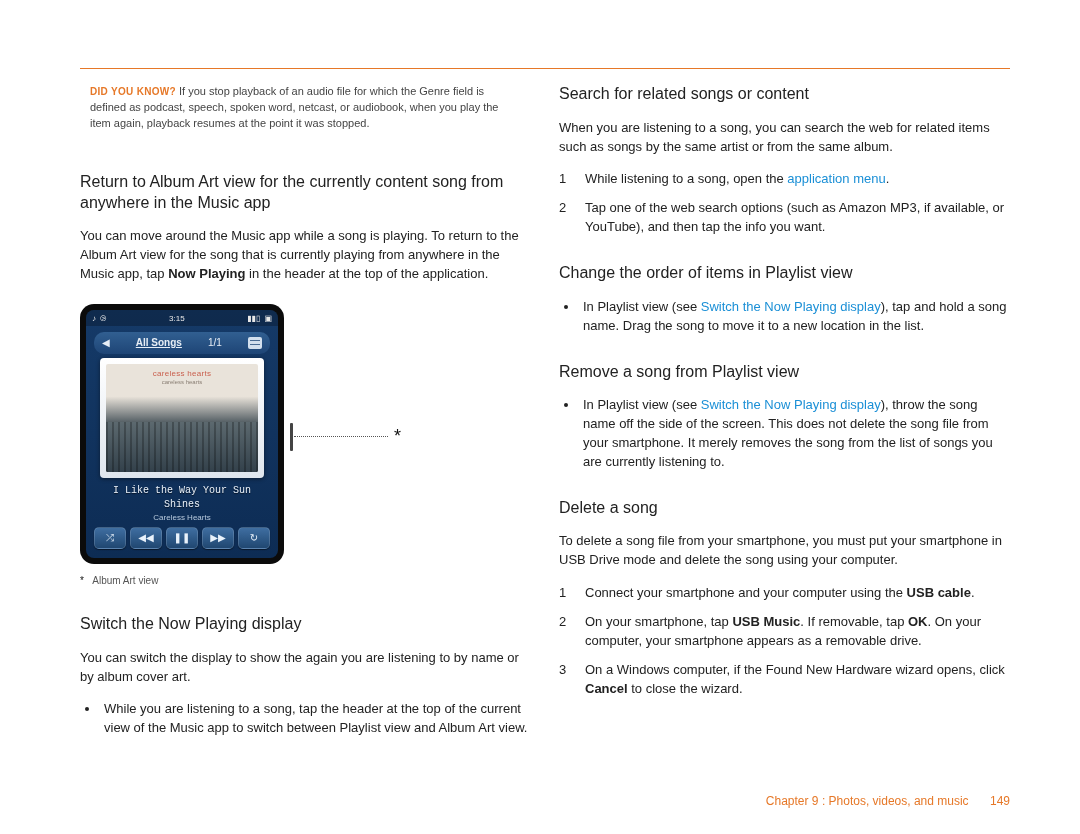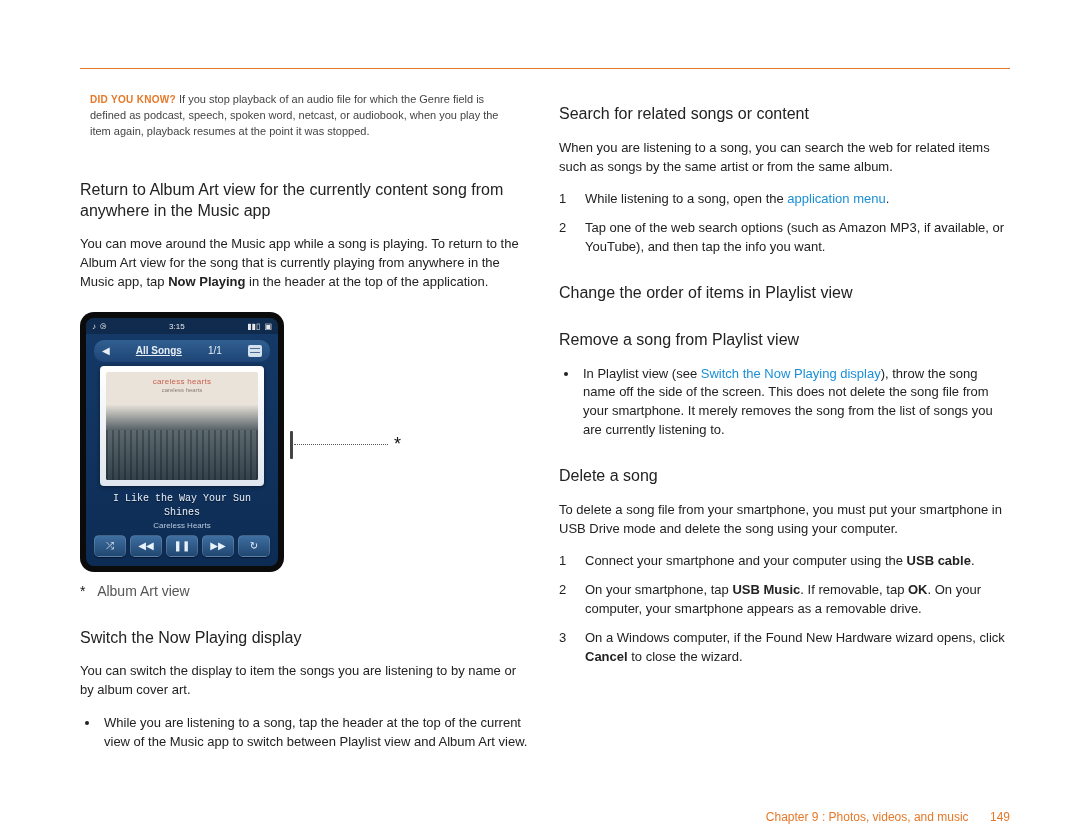--- a/index.html
+++ b/index.html
@@ -22,21 +22,21 @@
     position: absolute;
     top: 68px;
     left: 80px;
     right: 70px;
     height: 1px;
     background: #e67828;
   }
   .columns {
     display: flex;
     gap: 28px;
-    padding-top: 20px;
+    padding-top: 12px;
   }
   .col {
     flex: 1 1 0;
     min-width: 0;
   }
 
   
   .dyk {
     padding: 4px 10px 14px 10px;
     font-size: 11px;
@@ -235,28 +235,28 @@
     border-radius: 1px;
   }
   .callout-star {
     font-size: 18px;
     color: #111;
     margin-left: 6px;
   }
 
   .fig-caption {
     margin-top: 10px;
-    font-size: 14px;
+    font-size: 10px;
     color: #555;
   }
   .fig-caption .star { color: #111; }
 
   .footer {
     position: absolute;
-    bottom: 8px;
+    bottom: 24px;
     right: 70px;
     font-size: 12px;
     color: #e67828;
   }
   .footer .pg { margin-left: 18px; }
 </style>
 </head>
 <body>
 
 <div class="page">
@@ -324,44 +324,49 @@
           </div>
           <span class="callout-star">*</span>
         </div>
 
         <div class="fig-caption">
           <span class="star">*</span>&nbsp;&nbsp;&nbsp;<span>Album Art view</span>
         </div>
       </div>
 
       <h2 class="section-title">Switch the Now Playing display</h2>
-      <p class="body">You can switch the display to item the songs you are listening to by name or by album cover art.</p>
+      <p class="body">You can switch the display to show the again you are listening to by name or by album cover art.</p>
       <ul class="bullets">
         <li>While you are listening to a song, tap the header at the top of the current view of the Music app to switch between Playlist view and Album Art view.</li>
       </ul>
     </div>
 
     <div class="col">
 
-      <h2 class="section-title" style="margin-top:16px">Search for related songs or content</h2>
+      <h2 class="section-title" style="margin-top:4px">Search for related songs or content</h2>
       <p class="body">When you are listening to a song, you can search the web for related items such as songs by the same artist or from the same album.</p>
       <ol class="numbers">
         <li>
           <span class="num">1</span>
           <span class="txt">
             <span>While listening to a song, open the </span><span class="link">application menu</span><span>.</span>
           </span>
         </li>
         <li>
           <span class="num">2</span>
           <span class="txt">Tap one of the web search options (such as Amazon MP3, if available, or YouTube), and then tap the info you want.</span>
         </li>
       </ol>
 
       <h2 class="section-title">Change the order of items in Playlist view</h2>
+      <ul class="bullets">
+        <li>
+          <span>In Playlist view (see </span><span class="link">Switch the Now Playing display</span><span>), tap and hold a song name. Drag the song to move it to a new location in the list.</span>
+        </li>
+      </ul>
 
       <h2 class="section-title">Remove a song from Playlist view</h2>
       <ul class="bullets">
         <li>
           <span>In Playlist view (see </span><span class="link">Switch the Now Playing display</span><span>), throw the song name off the side of the screen. This does not delete the song file from your smartphone. It merely removes the song from the list of songs you are currently listening to.</span>
         </li>
       </ul>
 
       <h2 class="section-title">Delete a song</h2>
       <p class="body">To delete a song file from your smartphone, you must put your smartphone in USB Drive mode and delete the song using your computer.</p>

